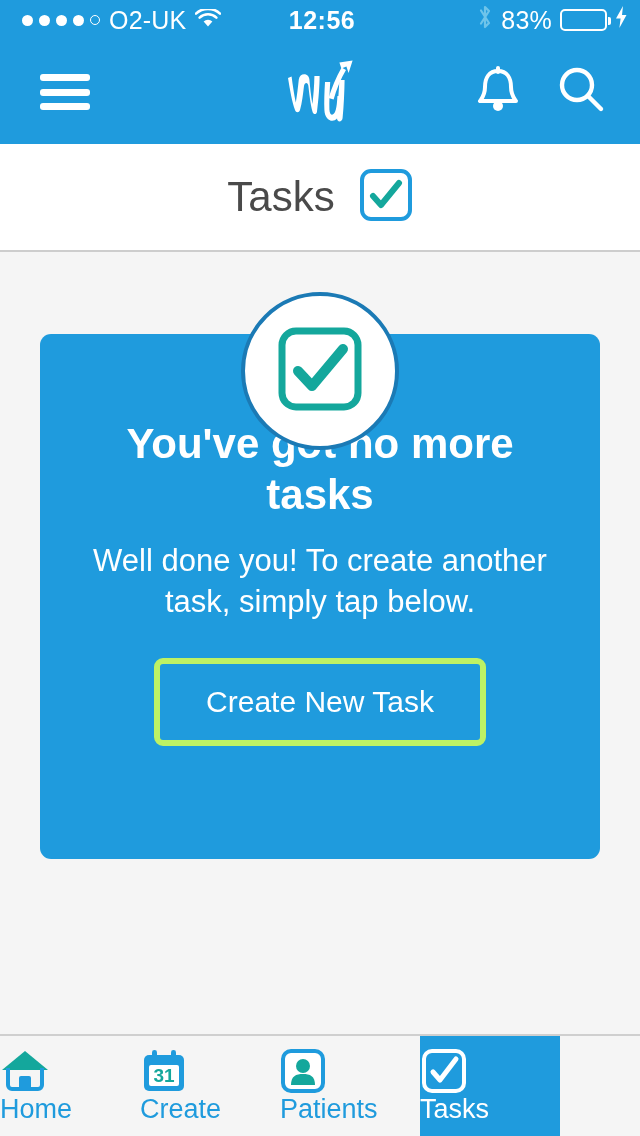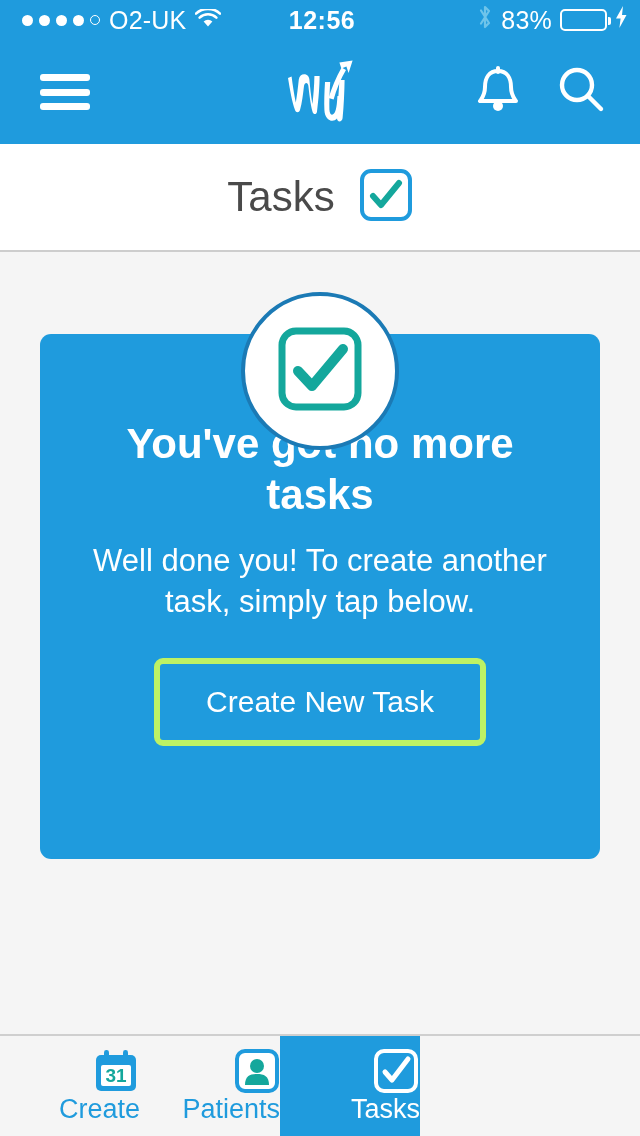--- a/index.html
+++ b/index.html
@@ -203,21 +203,21 @@
     height: 100px;
     background: #f5f5f5;
     border-top: 2px solid #cfcfcf;
     display: flex;
     flex: none;
   }
   .tab {
     width: 140px;
     display: flex;
     flex-direction: column;
-    align-items: flex-end;
+    align-items: flex-start;
     justify-content: center;
     cursor: pointer;
   }
   .tab .tab-label {
     font-size: 27px;
     color: #1f9bdd;
     font-weight: 400;
   }
   .tab.active { background: #1f9bdd; }
   .tab.active .tab-label { color: #ffffff; }
@@ -339,20 +339,30 @@
       </div>
 
       <div class="card-heading">You've got no more tasks</div>
       <div class="card-sub">Well done you! To create another task, simply tap below.</div>
       <div class="cta">Create New Task</div>
     </div>
   </div>
 
   <div class="tabbar">
 
+    <div class="tab">
+      <span class="tab-icon">
+        <svg width="50" height="46" viewBox="0 0 50 46">
+          <path d="M25 3 L48 22 L2 22 Z" fill="#14a79c"></path>
+          <path d="M8 20 L8 37 A4 4 0 0 0 12 41 L38 41 A4 4 0 0 0 42 37 L42 20" stroke="#1f9bdd" stroke-width="4" fill="none"></path>
+          <path d="M19 41 L19 30 A2 2 0 0 1 21 28 L29 28 A2 2 0 0 1 31 30 L31 41 Z" fill="#1f9bdd"></path>
+        </svg>
+      </span>
+      <span class="tab-label">Home</span>
+    </div>
 
     <div class="tab">
       <span class="tab-icon">
         <svg width="48" height="46" viewBox="0 0 48 46">
           <rect x="12" y="2" width="5" height="10" rx="2.4" fill="#1f9bdd"></rect>
           <rect x="31" y="2" width="5" height="10" rx="2.4" fill="#1f9bdd"></rect>
           <rect x="4" y="7" width="40" height="36" rx="5" fill="#1f9bdd"></rect>
           <rect x="9" y="17" width="30" height="21" rx="2" fill="#ffffff"></rect>
           <text x="24" y="34" font-family="'Liberation Sans', sans-serif" font-size="19" font-weight="bold" fill="#14a79c" text-anchor="middle">31</text>
         </svg>

